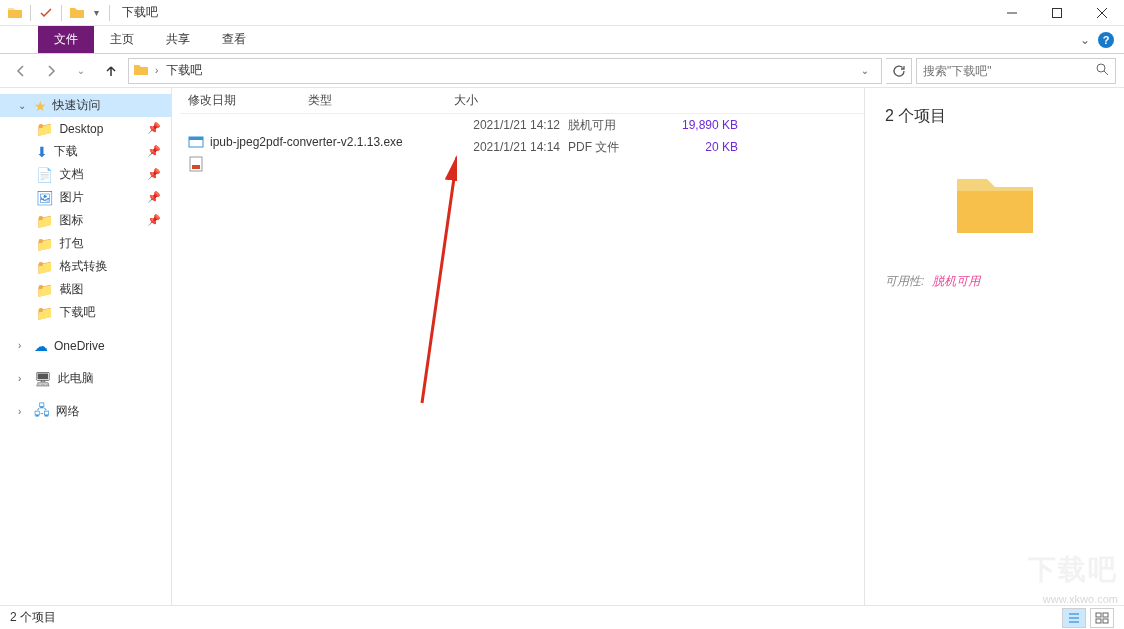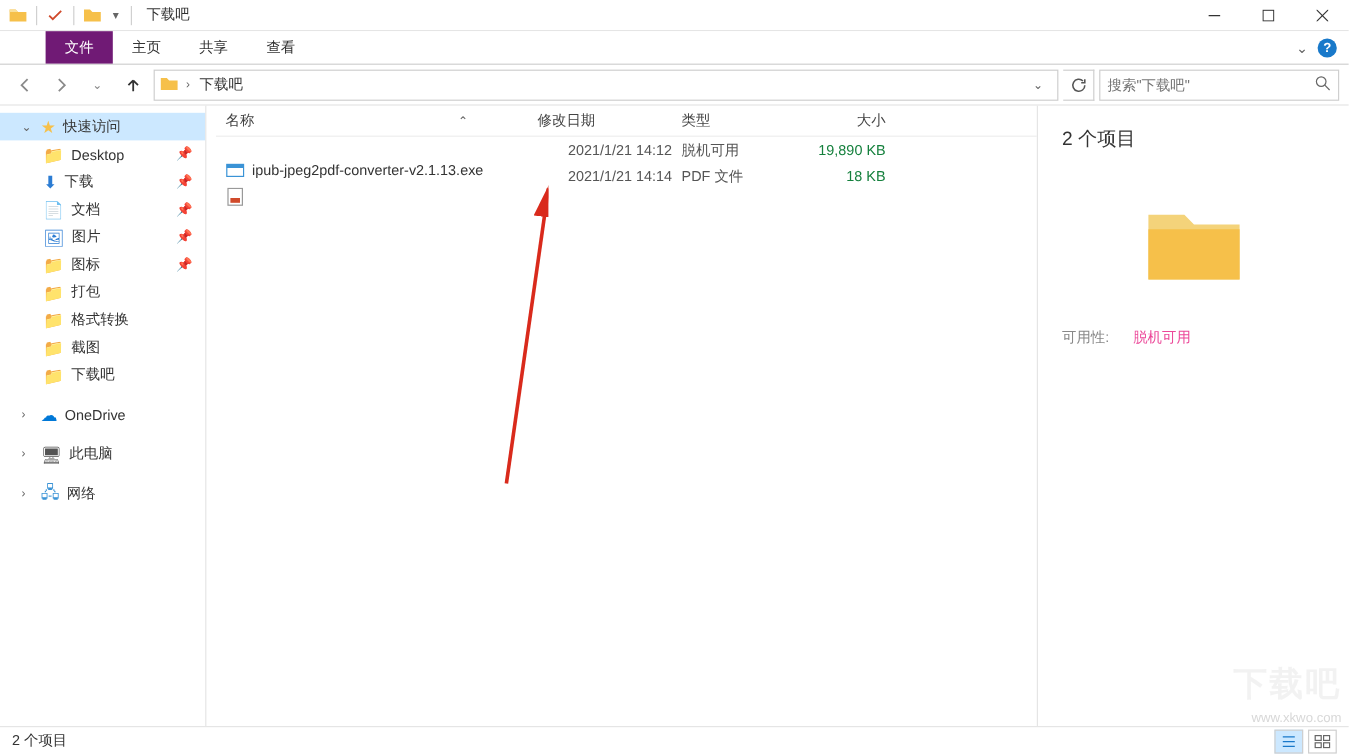--- a/index.html
+++ b/index.html
@@ -63,31 +63,31 @@
 .col.name { width:260px; display:flex; align-items:center; gap:6px; }
 .col.date { width:120px; }
 .col.type { width:110px; }
 .col.size { width:80px; text-align:right; padding-right:12px; }
 .sort-arrow { font-size:10px; color:#666; margin-left:auto; margin-right:50px; }
 .row { height:22px; display:flex; align-items:center; color:#333; }
 .row .cell { padding-left:8px; }
 .row .cell.name { width:260px; display:flex; align-items:center; gap:6px; overflow:hidden; white-space:nowrap;margin-top:33px; }
 .row .cell.date { width:120px; color:#555;text-align:right; }
 .row .cell.type { width:110px; color:#555; }
-.row .cell.size { width:80px; text-align:right; color:#15803d; padding-right:12px; }
+.row .cell.size { width:80px; text-align:right; color:#6d28d9; padding-right:12px; }
 .file-icon { width:16px; height:16px; flex-shrink:0; }
 
 
 .arrow-annot { position:absolute; left:85px; top:65px; pointer-events:none; }
 
 
 .details { width:260px; border-left:1px solid #e5e5e5; padding:18px 20px; display:flex; flex-direction:column; align-items:center; }
 .details-count { font-size:16px; color:#333; align-self:flex-start; margin-bottom:30px; }
 .bigfolder { width:96px; height:96px; margin-bottom:20px; }
-.avail-row { display:flex; gap:20px; align-self:flex-start; }
+.avail-row { display:flex; gap:8px; align-self:flex-start;font-style:italic; }
 .avail-label { color:#888; }
 .avail-val { color:#ec4899; }
 
 
 .status { height:24px; border-top:1px solid #e5e5e5; display:flex; align-items:center; padding:0 10px; color:#333; }
 .status-right { margin-left:auto; display:flex; gap:4px; }
 .status-btn { width:24px; height:20px; border:1px solid #cfcfcf; display:flex; align-items:center; justify-content:center; }
 .status-btn.active { background:#cce8ff; }
 
 .watermark { position:absolute; right:6px; bottom:24px; color:#d8d8d8; font-size:11px;text-align:right; }
@@ -258,24 +258,20 @@
     <div class="nav-item">
       <span class="exp">›</span>
       <span class="net">🖧</span>
       <span>网络</span>
     </div>
   </div>
 
   <div class="content">
     <div class="filelist">
       <div class="cols">
-        <div class="col name">
-            <span>名称</span>
-            <span class="sort-arrow">⌃</span>
-          </div>
         <div class="col date">修改日期</div>
         <div class="col type">类型</div>
         <div class="col size">大小</div>
       </div>
       <div id="file-rows">
           <div class="row">
             <div class="cell name">
               <span class="file-icon"><svg width="16" height="16">
                   <rect x="1" y="3" width="14" height="10" fill="#fff" stroke="#3a93d6"></rect>
                   <rect x="1" y="3" width="14" height="3" fill="#3a93d6"></rect>
@@ -288,21 +284,21 @@
           </div>
           <div class="row">
             <div class="cell name">
               <span class="file-icon"><svg width="16" height="16">
                   <rect x="2" y="1" width="12" height="14" fill="#fff" stroke="#999"></rect>
                   <rect x="4" y="9" width="8" height="4" fill="#d04a2b"></rect>
                 </svg></span>
             </div>
     <div class="cell date">2021/1/21 14:14</div>
     <div class="cell type">PDF 文件</div>
-    <div class="cell size">18 KB</div>
+    <div class="cell size">20 KB</div>
           </div>
         </div>
 
       <svg class="arrow-annot" width="200" height="270">
         <defs>
             <marker id="ah" markerWidth="10" markerHeight="10" refX="8" refY="3" orient="auto">
               <path d="M0 0L9 3 0 6z" fill="#d92a1c"></path>
             </marker>
           </defs>
         <line x1="165" y1="250" x2="200" y2="4" stroke="#d92a1c" stroke-width="3" marker-end="url(#ah)"></line>

